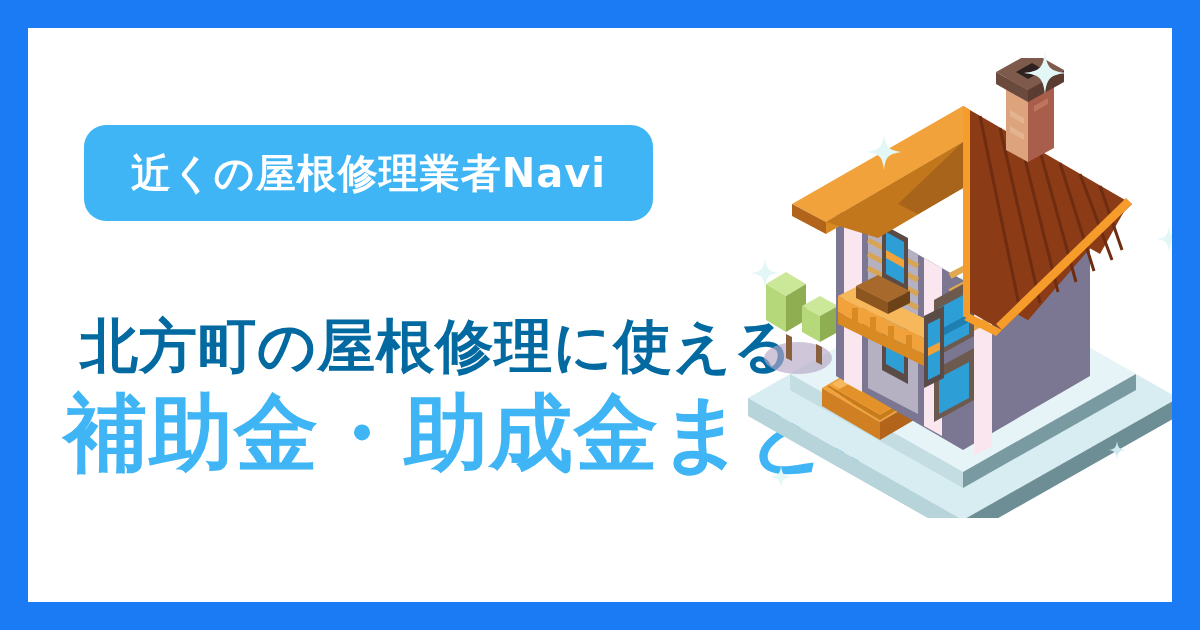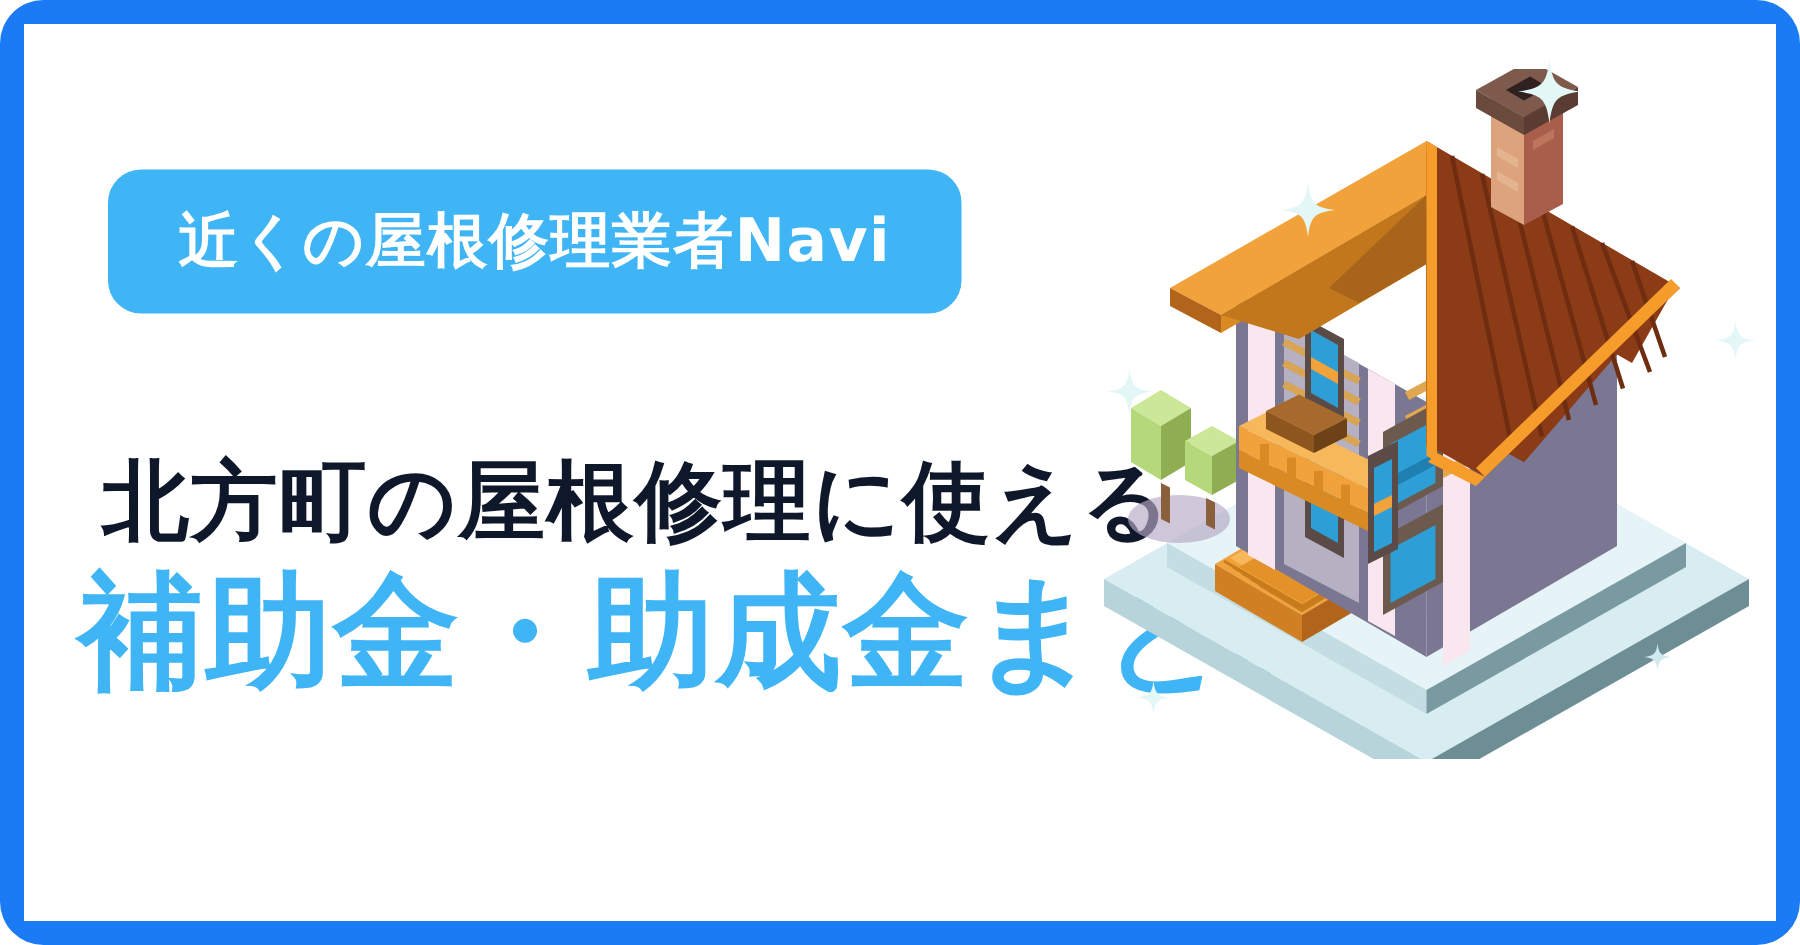--- a/index.html
+++ b/index.html
@@ -7,22 +7,21 @@
   html,body {
     width:1200px; height:630px;
     font-family:"DejaVu Sans","Liberation Sans",sans-serif;
     background:#ffffff;
     overflow:hidden;
   }
   #banner {
     position:relative;
     width:1200px; height:630px;
     background:#1a7bf5;
-    padding:16px;
-    border-radius:29px;
+    padding:28px;
   }
   #canvas {
     position:relative;
     width:100%; height:100%;
     background:#ffffff;
     overflow:hidden;
   }
 
   
   #badge {
@@ -38,21 +37,21 @@
     font-size:40px;
     font-weight:bold;
     letter-spacing:1px;
     white-space:nowrap;
     line-height:1;
   }
 
   
   #headline { position:absolute; left:36px; top:288px; }
   .hl-line { white-space:nowrap; font-weight:bold; line-height:1.06; }
-  #hl-line1 { color:#0f172a; font-size:58px; letter-spacing:1px; padding-left:16px; }
+  #hl-line1 { color:#0369a1; font-size:58px; letter-spacing:1px; padding-left:16px; }
   #hl-line2 { color:#3fb5f5; font-size:84px; letter-spacing:1px; margin-top:12px; }
 
   
   #illustration {
     position:absolute;
     left:700px; top:30px;
     width:460px; height:460px;
   }
   #illustration svg { display:block; width:100%; height:100%; }
 

